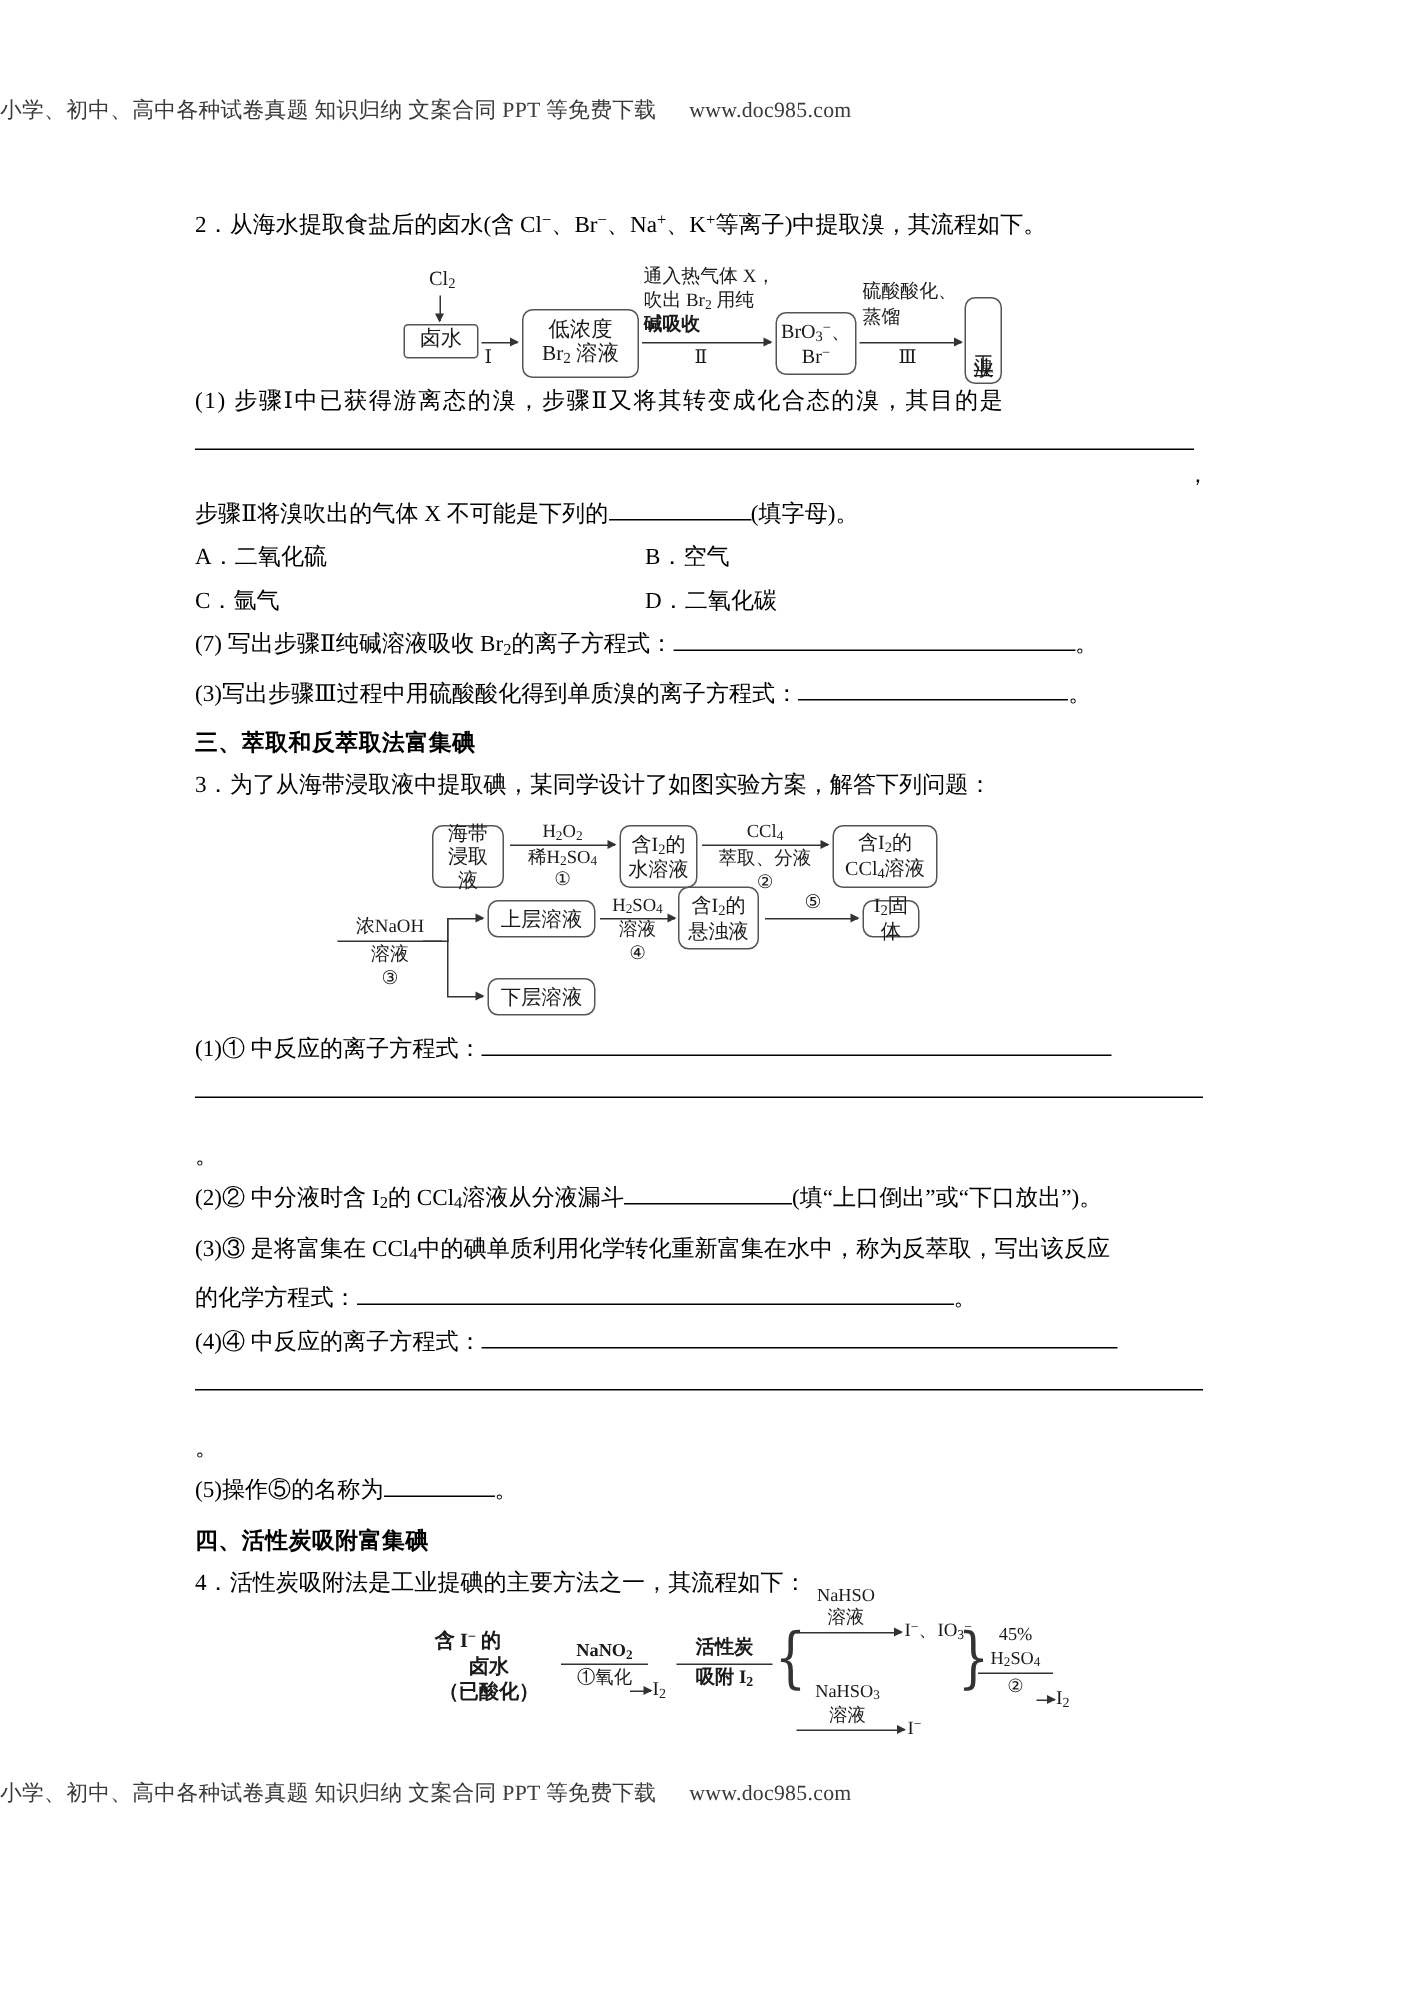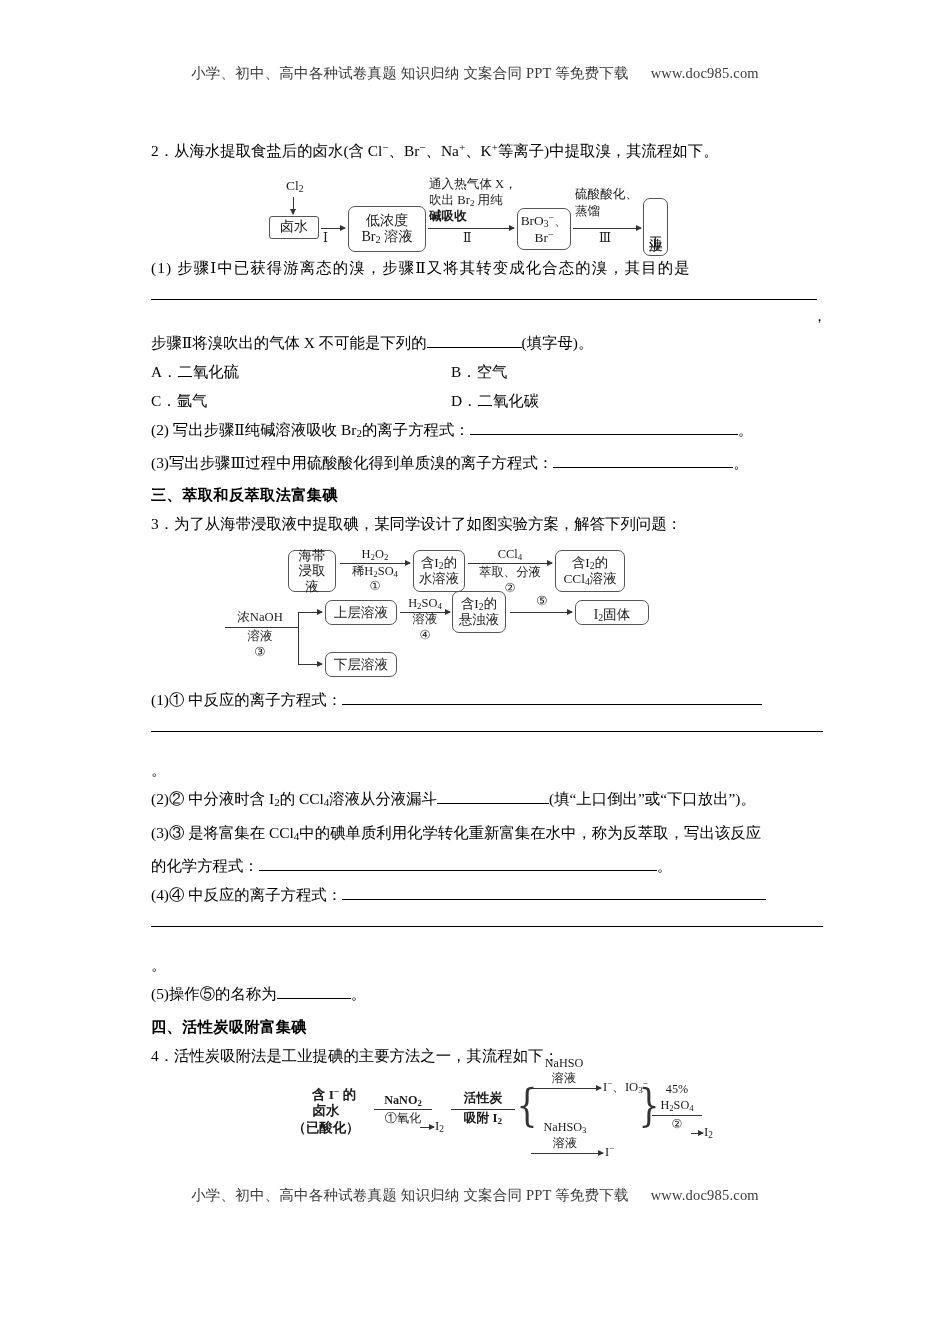--- a/index.html
+++ b/index.html
@@ -17,35 +17,34 @@
     height: 1344px;
     margin: 0 auto;
     background: #ffffff;
     overflow: hidden;
     box-sizing: border-box;
   }
   .runhead {
     position: absolute;
     left: 0;
     width: 950px;
-    text-align: center;
     font-size: 14.5px;
     color: #3a3a3a;
     letter-spacing: 0.2px;
   }
   .runhead.top { top: 64px; }
   .runhead.bottom { top: 1186px; }
   .runhead .url {
     margin-left: 22px;
     font-family: "Liberation Serif", serif;
   }
 
   .content {
     position: absolute;
-    left: 151px;
+    left: 130px;
     top: 133px;
     width: 672px;
   }
 
   .qline {
     font-size: 15.4px;
     line-height: 29px;
     white-space: nowrap;
   }
   .sect-head {
@@ -180,21 +179,21 @@
     </div>
 
     <div class="qline">
       <span style="display:inline-block;width:300px"><span>A．</span><span>二氧化硫</span></span><span><span>B．</span><span>空气</span></span>
     </div>
     <div class="qline">
       <span style="display:inline-block;width:300px"><span>C．</span><span>氩气</span></span><span><span>D．</span><span>二氧化碳</span></span>
     </div>
 
     <div class="qline">
-      <span>(2) 写出步骤</span><span>Ⅱ</span><span>纯碱溶液吸收 Br</span><sub>2</sub><span>的离子方程式：</span><span class="filllong"></span><span>。</span>
+      <span>(7) 写出步骤</span><span>Ⅱ</span><span>纯碱溶液吸收 Br</span><sub>2</sub><span>的离子方程式：</span><span class="filllong"></span><span>。</span>
     </div>
 
     <div class="qline">
       <span>(3)写出步骤</span><span>Ⅲ</span><span>过程中用硫酸酸化得到单质溴的离子方程式：</span><span class="filllong2" style="width:180px"></span><span>。</span>
     </div>
 
     <div class="sect-head" style="margin-top:4px">三、萃取和反萃取法富集碘</div>
     <div class="qline">3．为了从海带浸取液中提取碘，某同学设计了如图实验方案，解答下列问题：</div>
 
     <div style="height:147px"></div>
@@ -329,28 +328,28 @@
     <div class="flbl" style="left:322px; top:64px; width:46px; font-size:12.4px;">溶液</div>
     <div class="arrow-h" style="left:320px; top:64px; width:50px;"></div>
     <div class="flbl" style="left:322px; top:80px; width:46px; font-size:12.4px;">④</div>
 
     <div class="fbox" style="left:372px; top:43px; width:54px; height:42px; font-size:13.4px;">
       <div><span>含I</span><sub>2</sub><span>的</span></div>
       <div>悬浊液</div>
     </div>
     <div class="flbl" style="left:432px; top:46px; width:60px; font-size:12.6px;">⑤</div>
     <div class="arrow-h" style="left:430px; top:64px; width:62px;"></div>
-    <div class="fbox" style="left:495px; top:52px; width:74px; height:25px; font-size:13.6px;justify-content:flex-end;">
+    <div class="fbox" style="left:495px; top:52px; width:38px; height:25px; font-size:13.6px;">
       <span><span>I</span><sub>2</sub><span>固体</span></span>
     </div>
   </div>
 
   <div class="flow" id="diagram3">
 
-    <div class="flbl" style="left:153px; top:28px; width:92px; font-size:13.4px; font-weight:bold; text-align:center;">
+    <div class="flbl" style="left:131px; top:28px; width:92px; font-size:13.4px; font-weight:bold; text-align:center;">
       <span>含 I</span><sup>−</sup><span> 的</span>
     </div>
     <div class="flbl" style="left:145px; top:45px; width:92px; font-size:13.4px; font-weight:bold; text-align:center;">卤水</div>
     <div class="flbl" style="left:145px; top:62px; width:92px; font-size:13.4px; font-weight:bold; text-align:center;">（已酸化）</div>
 
     <div class="flbl" style="left:240px; top:35px; width:56px; font-size:12.2px;font-weight:bold;">
       <span>NaNO</span><sub>2</sub>
     </div>
     <div class="plainline-h" style="left:239px; top:51px; width:58px;"></div>
     <div class="flbl" style="left:240px; top:53px; width:56px; font-size:12.2px;">①氧化</div>

